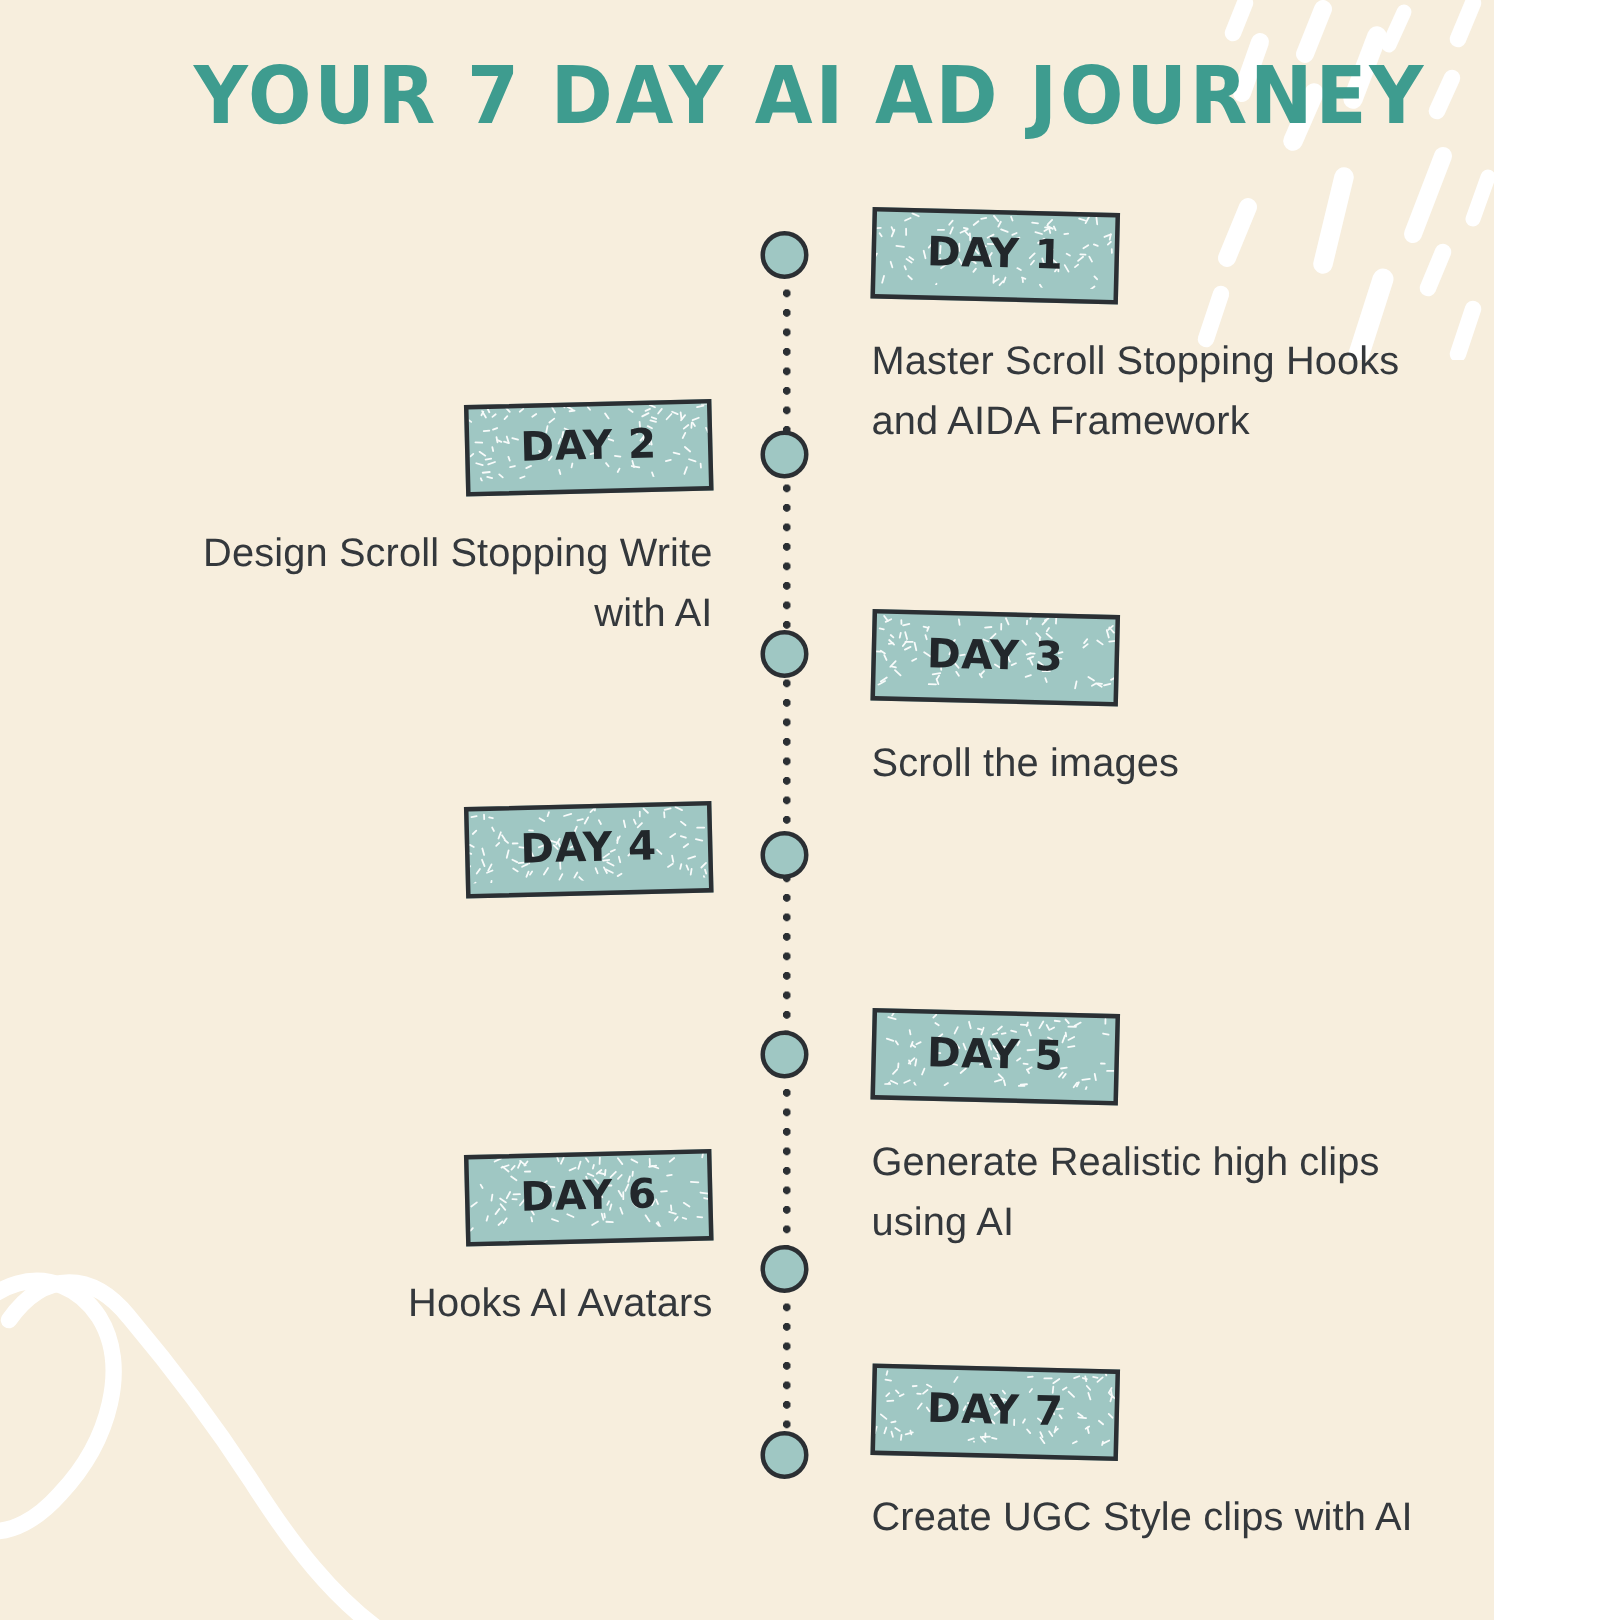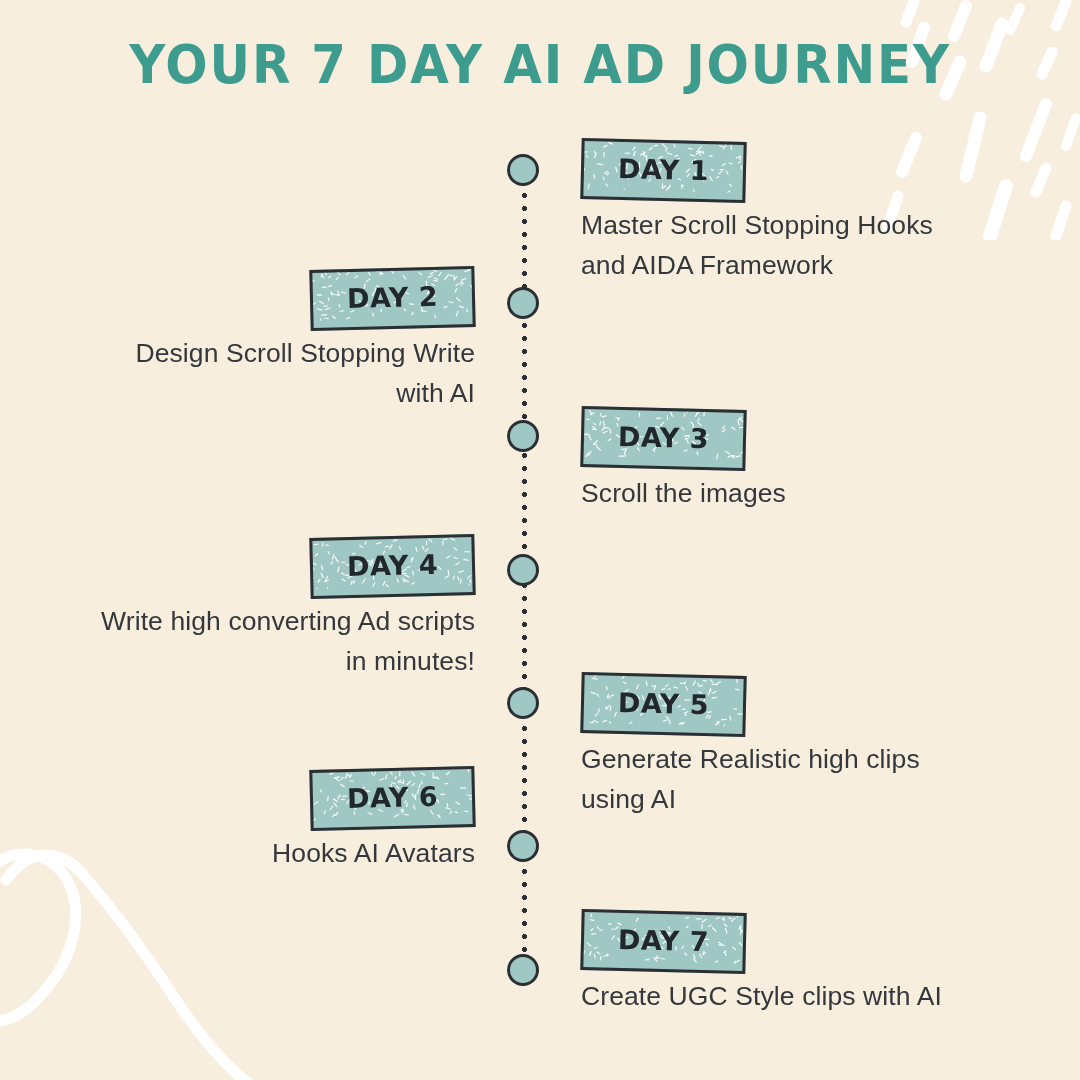--- a/index.html
+++ b/index.html
@@ -7,21 +7,21 @@
     padding: 0;
   }
   body {
     width: 1080px;
     height: 1080px;
     overflow: hidden;
     font-family: "Liberation Sans", sans-serif;
   }
   #canvas {
     position: relative;
-    width: 1080px;
+    width: 996px;
     height: 1080px;
     background: #F7EEDD;
     overflow: hidden;
   }
 
   
   #deco-top-right, #deco-bottom-left {
     position: absolute;
     pointer-events: none;
   }
@@ -109,20 +109,21 @@
     white-space: nowrap;
   }
   .confetti {
     position: absolute;
     inset: 0;
     z-index: 1;
     pointer-events: none;
   }
 
   .desc {
+    margin-top: 14px;
     color: #34383C;
     font-family: "Liberation Sans", sans-serif;
     font-size: 26.5px;
     line-height: 40px;
     letter-spacing: 0.1px;
   }
   .row.right .desc { width: 392px; }
   .row.left  .desc { width: 392px; margin-left: 28px; }
 </style>
 </head>
@@ -553,21 +554,20 @@
             <path d="M4.4,59.9 L0.7,63.5"></path>
             <path d="M47.2,56.0 L49.1,51.7"></path>
             <path d="M100.2,7.4 L97.2,12.5"></path>
             <path d="M95.7,8.9 L91.2,9.8"></path>
             <path d="M183.3,44.1 L189.1,42.4"></path>
             <path d="M112.4,49.7 L114.8,54.5"></path>
           </g>
         </svg>
       <span class="chip-label">DAY 4</span>
     </div>
-    <div class="desc">Write high converting Ad scripts in minutes!</div>
   </div>
 
   <div class="row right" style="top:674px">
     <div class="day-chip"><svg class="confetti" preserveAspectRatio="none" viewBox="0 0 200 60">
           <g stroke="#FFFFFF" stroke-width="1.5" stroke-linecap="round" fill="none" opacity="0.92">
             <path d="M48.5,32.4 L53.9,32.7"></path>
             <path d="M50.3,30.9 L48.5,33.9"></path>
             <path d="M101.9,32.7 L103.7,36.7"></path>
             <path d="M19.0,42.1 L18.8,45.7"></path>
             <path d="M192.0,38.2 L188.8,38.1"></path>

